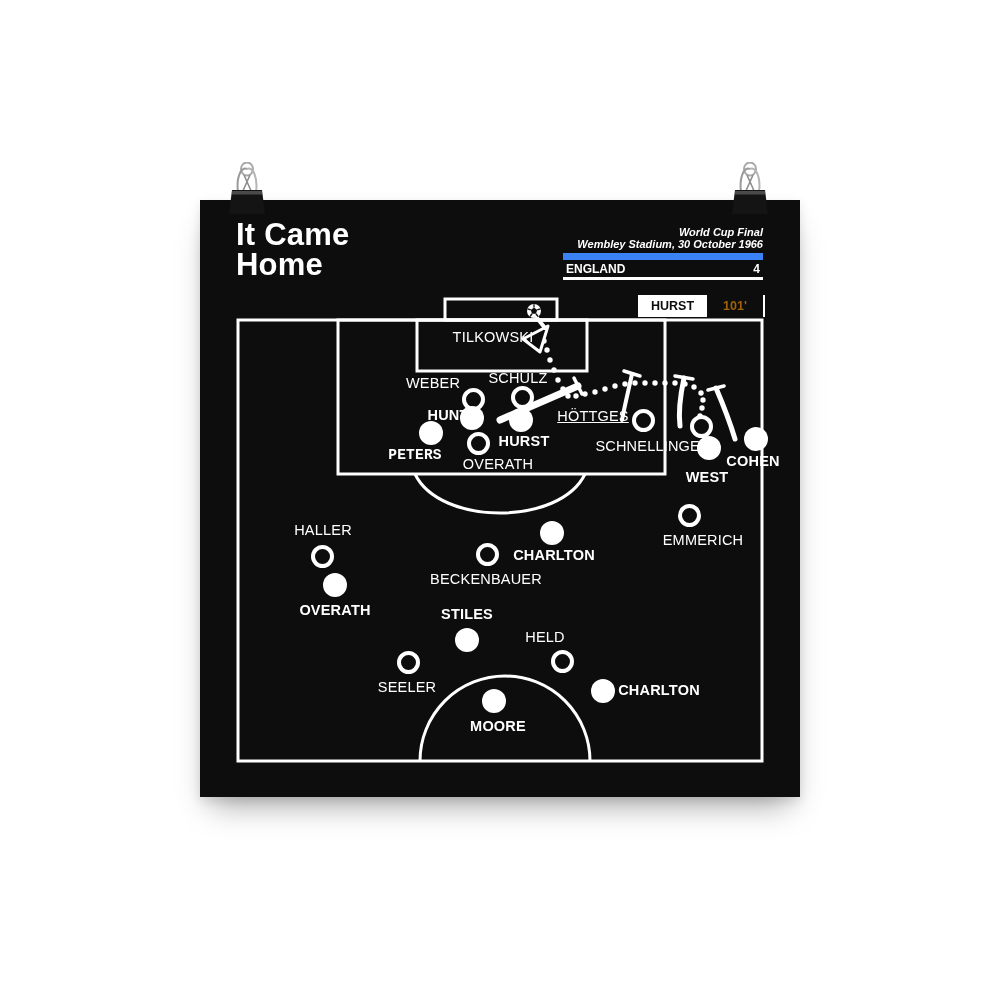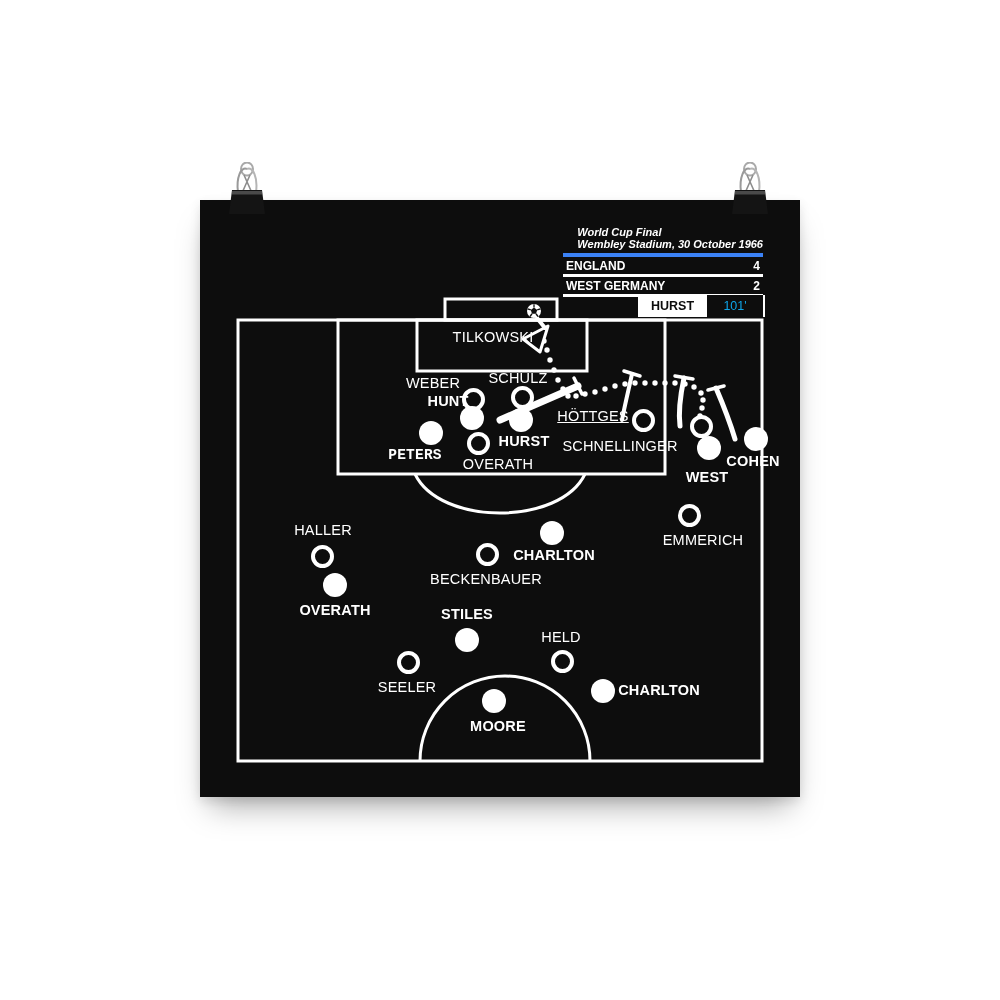--- a/index.html
+++ b/index.html
@@ -8,33 +8,33 @@
 
   .poster{position:absolute;left:200px;top:200px;width:600px;height:597px;background:#0d0d0d;
     box-shadow:0 18px 30px -10px rgba(0,0,0,0.35), 0 4px 10px rgba(0,0,0,0.10);}
 
   .clip{position:absolute;width:36px;height:52px;z-index:5;}
   .clip-left{left:229px;top:162px;}
   .clip-right{left:732px;top:162px;}
 
   .title{position:absolute;left:36px;top:20px;color:#ffffff;font-weight:bold;
     font-size:31px;line-height:30px;letter-spacing:0.2px;}
-  .credit{position:absolute;right:37px;top:26px;color:#ffffff;text-align:left;
+  .credit{position:absolute;right:37px;top:26px;color:#ffffff;text-align:right;
     font-style:italic;font-weight:bold;font-size:11px;line-height:12px;}
 
-  .scoreboard{position:absolute;left:363px;top:53px;width:200px;border-top:4px solid #3b82f6;}
+  .scoreboard{position:absolute;left:363px;top:53px;width:200px;border-top:7px solid #3b82f6;}
   .score-row{height:17px;border-bottom:3px solid #ffffff;display:flex;
     justify-content:space-between;align-items:center;color:#ffffff;
     font-weight:bold;font-size:12px;padding:0 3px;}
 
   .goal-badge{position:absolute;left:438px;top:95px;width:127px;height:22px;background:#ffffff;
     display:flex;align-items:center;}
   .goal-badge .scorer{flex:1;text-align:center;color:#0d0d0d;font-weight:bold;font-size:12.5px;}
-  .goal-badge .minute{width:56px;height:22px;margin-right:2px;background:#0d0d0d;color:#0ea5e9;
-    font-weight:normal;font-size:12.5px;display:flex;align-items:center;justify-content:center;}
+  .goal-badge .minute{width:56px;height:22px;margin-right:2px;background:#0d0d0d;color:#a16207;
+    font-weight:bold;font-size:12.5px;display:flex;align-items:center;justify-content:center;}
 
   #pitch-svg{position:absolute;left:0;top:0;width:600px;height:597px;}
   #marker-layer,#label-layer{position:absolute;left:0;top:0;width:600px;height:597px;pointer-events:none;margin-left:21px;}
 
   .marker{position:absolute;border-radius:50%;}
   .m-filled{width:24px;height:24px;background:#ffffff;}
   .m-hollow{width:23px;height:23px;box-sizing:border-box;border:4.5px solid #ffffff;background:#0d0d0d;}
 
   .lbl{position:absolute;transform:translate(-50%,-50%);color:#ffffff;font-size:14.5px;
     white-space:nowrap;letter-spacing:0.2px;}
@@ -61,34 +61,34 @@
       <path d="M9,30 C7,16 12,4 18,7" fill="none" stroke="#9a9a9a" stroke-width="2"></path>
       <path d="M27,30 C29,16 24,4 18,7" fill="none" stroke="#b5b5b5" stroke-width="2"></path>
       <path d="M13,31 L21,13 M23,31 L15,13" fill="none" stroke="#8d8d8d" stroke-width="1.6"></path>
       <path d="M3,28 L33,28 L36,52 L0,52 Z" fill="#141414"></path>
       <rect x="3" y="29" width="30" height="3.5" fill="#4a4a4a"></rect>
     </svg>
   </div>
 
   <div class="poster">
 
+    <div class="title">
+      <div>It Came</div>
+      <div>Home</div>
+    </div>
 
     <div class="credit">
       <div>World Cup Final</div>
       <div>Wembley Stadium, 30 October 1966</div>
     </div>
 
     <div class="scoreboard">
       <div class="score-row">
         <span>ENGLAND</span>
         <span>4</span>
-      </div>
-      <div class="score-row">
-        <span>WEST GERMANY</span>
-        <span>2</span>
       </div>
     </div>
 
     <div class="goal-badge">
       <span class="scorer">HURST</span>
       <span class="minute">101'</span>
     </div>
 
     <svg id="pitch-svg" viewBox="0 0 600 597">
       <g fill="none" stroke="#ffffff" stroke-width="3">
@@ -165,34 +165,34 @@
         <div class="marker m-filled" style="left: 234px; top: 428px;"></div>
         <div class="marker m-hollow" style="left: 329.5px; top: 449.5px;"></div>
         <div class="marker m-hollow" style="left: 175.5px; top: 450.5px;"></div>
         <div class="marker m-filled" style="left: 370px; top: 479px;"></div>
         <div class="marker m-filled" style="left: 261px; top: 489px;"></div>
       </div>
     <div id="label-layer">
         <div class="lbl" style="left: 272px; top: 137px;">TILKOWSKI</div>
         <div class="lbl" style="left: 212px; top: 183px;">WEBER</div>
         <div class="lbl" style="left: 297px; top: 178px;">SCHULZ</div>
-        <div class="lbl eng" style="left: 214px; top: 201px; padding-left: 26px;">HUNT</div>
+        <div class="lbl eng" style="left: 214px; top: 215px; padding-left: 26px;">HUNT</div>
         <div class="lbl eng" style="left: 194px; top: 255px; font-family: Liberation Mono, monospace;">PETERS</div>
         <div class="lbl eng" style="left: 303px; top: 241px;">HURST</div>
         <div class="lbl" style="left: 277px; top: 264px;">OVERATH</div>
         <div class="lbl" style="left: 372px; top: 216px; text-decoration: underline;">HÖTTGES</div>
-        <div class="lbl" style="left: 399px; top: 246px;">SCHNELLINGER</div>
+        <div class="lbl" style="left: 432px; top: 246px;">SCHNELLINGER</div>
         <div class="lbl eng" style="left: 486px; top: 277px;">WEST</div>
         <div class="lbl eng" style="left: 532px; top: 261px;">COHEN</div>
         <div class="lbl" style="left: 102px; top: 330px;">HALLER</div>
         <div class="lbl eng" style="left: 114px; top: 410px;">OVERATH</div>
         <div class="lbl eng" style="left: 333px; top: 355px;">CHARLTON</div>
         <div class="lbl" style="left: 265px; top: 379px;">BECKENBAUER</div>
         <div class="lbl" style="left: 482px; top: 340px;">EMMERICH</div>
         <div class="lbl eng" style="left: 246px; top: 414px;">STILES</div>
-        <div class="lbl" style="left: 340px; top: 437px;">HELD</div>
+        <div class="lbl" style="left: 324px; top: 437px;">HELD</div>
         <div class="lbl" style="left: 186px; top: 487px;">SEELER</div>
         <div class="lbl eng" style="left: 438px; top: 490px;">CHARLTON</div>
         <div class="lbl eng" style="left: 277px; top: 526px;">MOORE</div>
       </div>
 
   </div>
 </div>
 
 </body></html>

